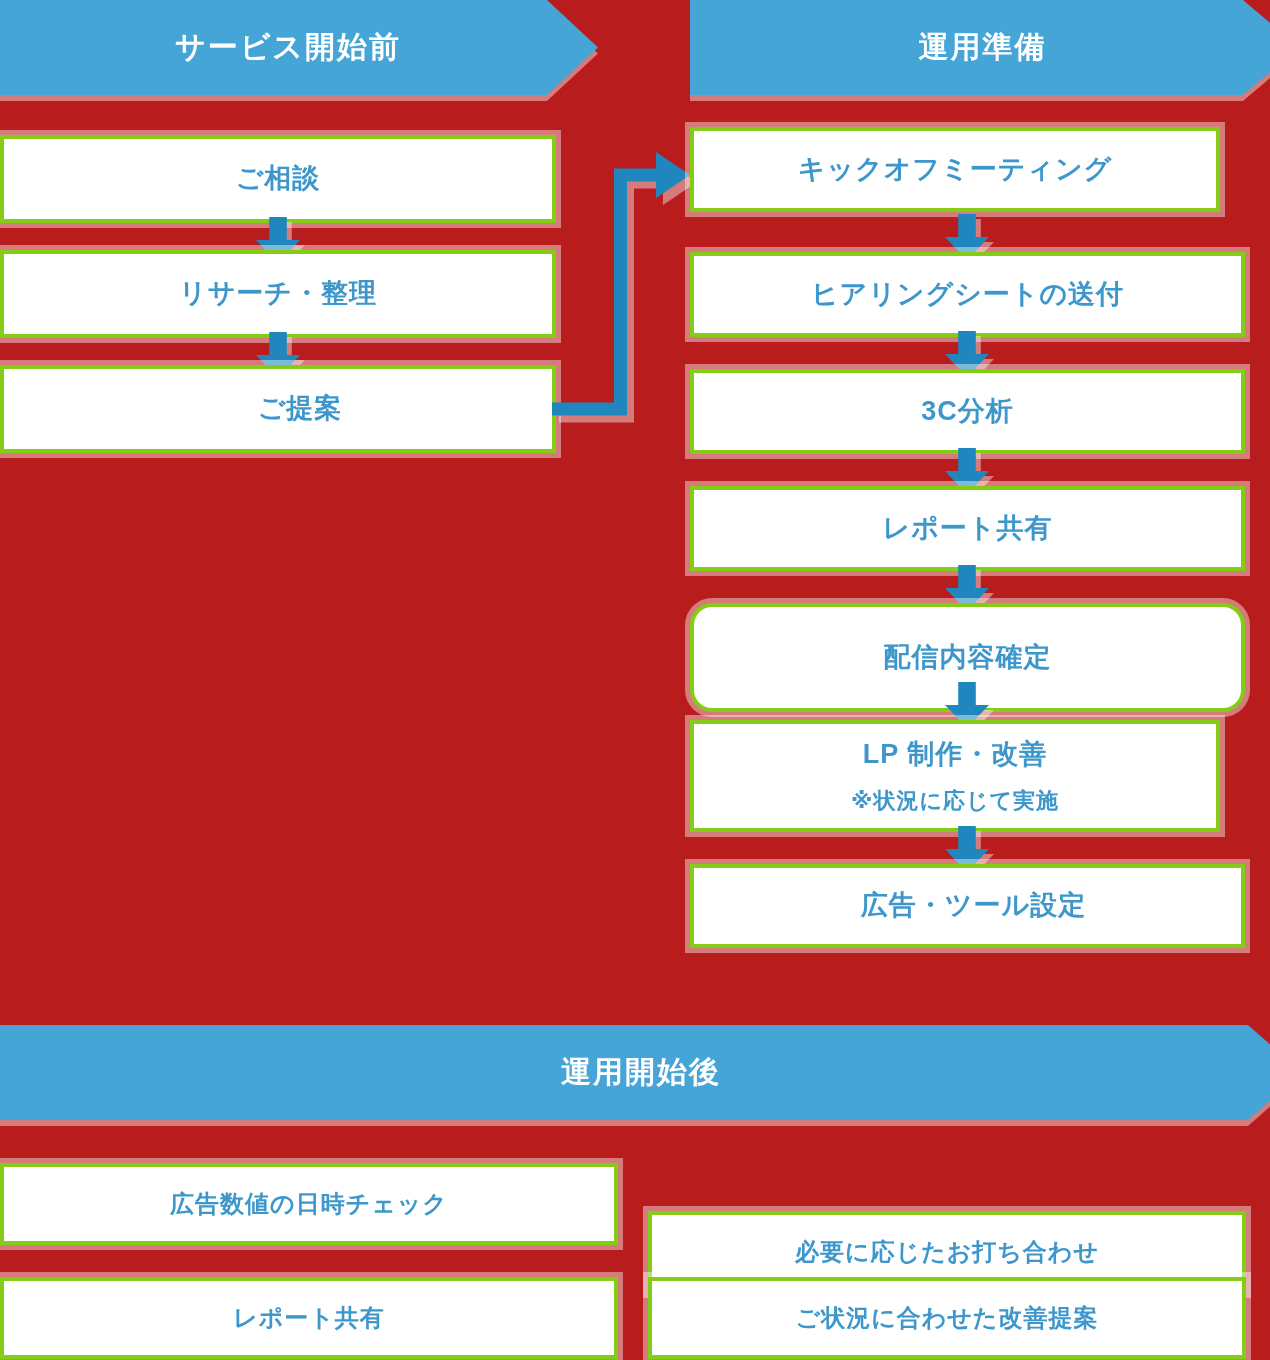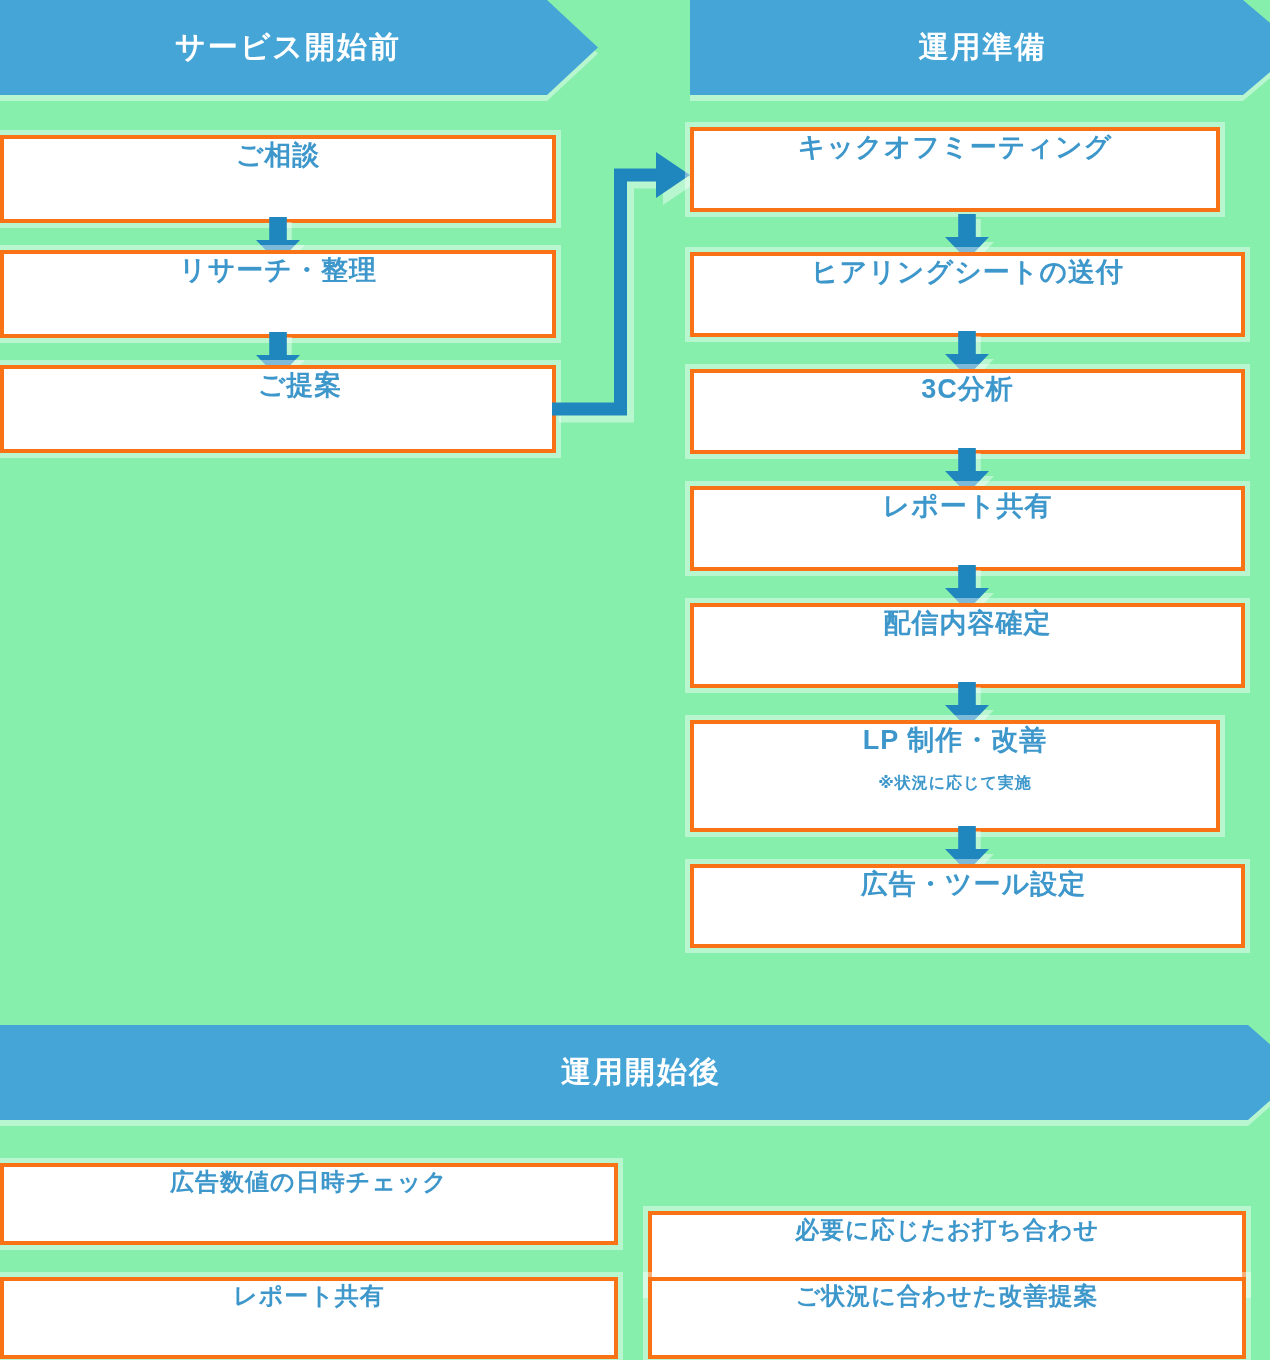--- a/index.html
+++ b/index.html
@@ -1,20 +1,20 @@
 <!DOCTYPE html>
 <html><head>
 <meta charset="utf-8">
 <style>
   html, body { margin: 0; padding: 0; background: #000; }
   .stage {
     position: relative;
     width: 1270px;
     height: 1360px;
-    background: #86efac;
+    background: #b91c1c;
     overflow: hidden;
     font-family: "Liberation Sans", "DejaVu Sans", sans-serif;
   }
 
   
   .banner-wrap { position: absolute; filter: drop-shadow(0 6px 0 rgba(255,255,255,0.42)); }
   .banner {
     height: 95px;
     background: #45a5d6;
     display: flex;
@@ -27,33 +27,34 @@
   }
   .banner-left  { width: 576px; clip-path: polygon(0 0, 547px 0, 100% 50%, 547px 100%, 0 100%); padding-right: 22px; }
   .banner-right { width: 585px; clip-path: polygon(0 0, 553px 0, 100% 50%, 553px 100%, 0 100%); padding-right: 24px; }
   .banner-bottom{ width: 1282px; clip-path: polygon(0 0, 1248px 0, 100% 50%, 1248px 100%, 0 100%); padding-right: 20px; }
 
   
   .pbox {
     position: absolute;
     box-sizing: border-box;
     background: #ffffff;
-    border: 4px solid #f97316;
+    border: 4px solid #84cc16;
     box-shadow: 0 0 0 5px rgba(255,255,255,0.42);
     display: flex;
     flex-direction: column;
     align-items: center;
+    justify-content: center;
     text-align: center;
     color: #3d97cb;
     font-weight: bold;
     font-size: 27px;
     letter-spacing: 1px;
     line-height: 1.25;
   }
-  .pbox .note { font-size: 16px; margin-top: 15px; }
+  .pbox .note { font-size: 22px; margin-top: 15px; }
   .pbox-bottom { font-size: 24px; }
 
   
   .darrow-wrap { position: absolute; width: 44px; height: 46px; filter: drop-shadow(5px 5px 0 rgba(255,255,255,0.42)); }
   .darrow {
     width: 100%; height: 100%;
     background: #1f87bd;
     clip-path: polygon(30% 0, 70% 0, 70% 50%, 100% 50%, 50% 100%, 0 50%, 30% 50%);
   }
 
@@ -132,21 +133,21 @@
   </div>
 
   <div class="pbox" style="left:690px; top:486px; width:555px; height:85px;">
     <span>レポート共有</span>
   </div>
 
   <div class="darrow-wrap" style="left:945px; top:565px;">
     <div class="darrow"></div>
   </div>
 
-  <div class="pbox" style="left:690px; top:603px; width:555px; height:85px;">
+  <div class="pbox" style="left:690px; top:603px; width:555px; height:109px;border-radius:22px;">
     <span>配信内容確定</span>
   </div>
 
   <div class="darrow-wrap" style="left:945px; top:682px;">
     <div class="darrow"></div>
   </div>
 
   <div class="pbox" style="left:690px; top:720px; width:530px; height:112px;">
     <span>LP 制作・改善</span>
     <span class="note">※状況に応じて実施</span>

